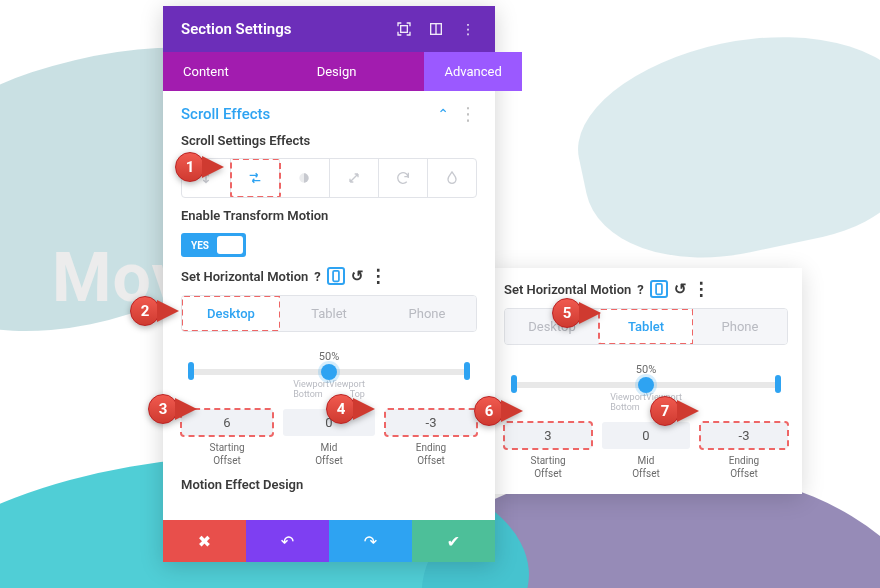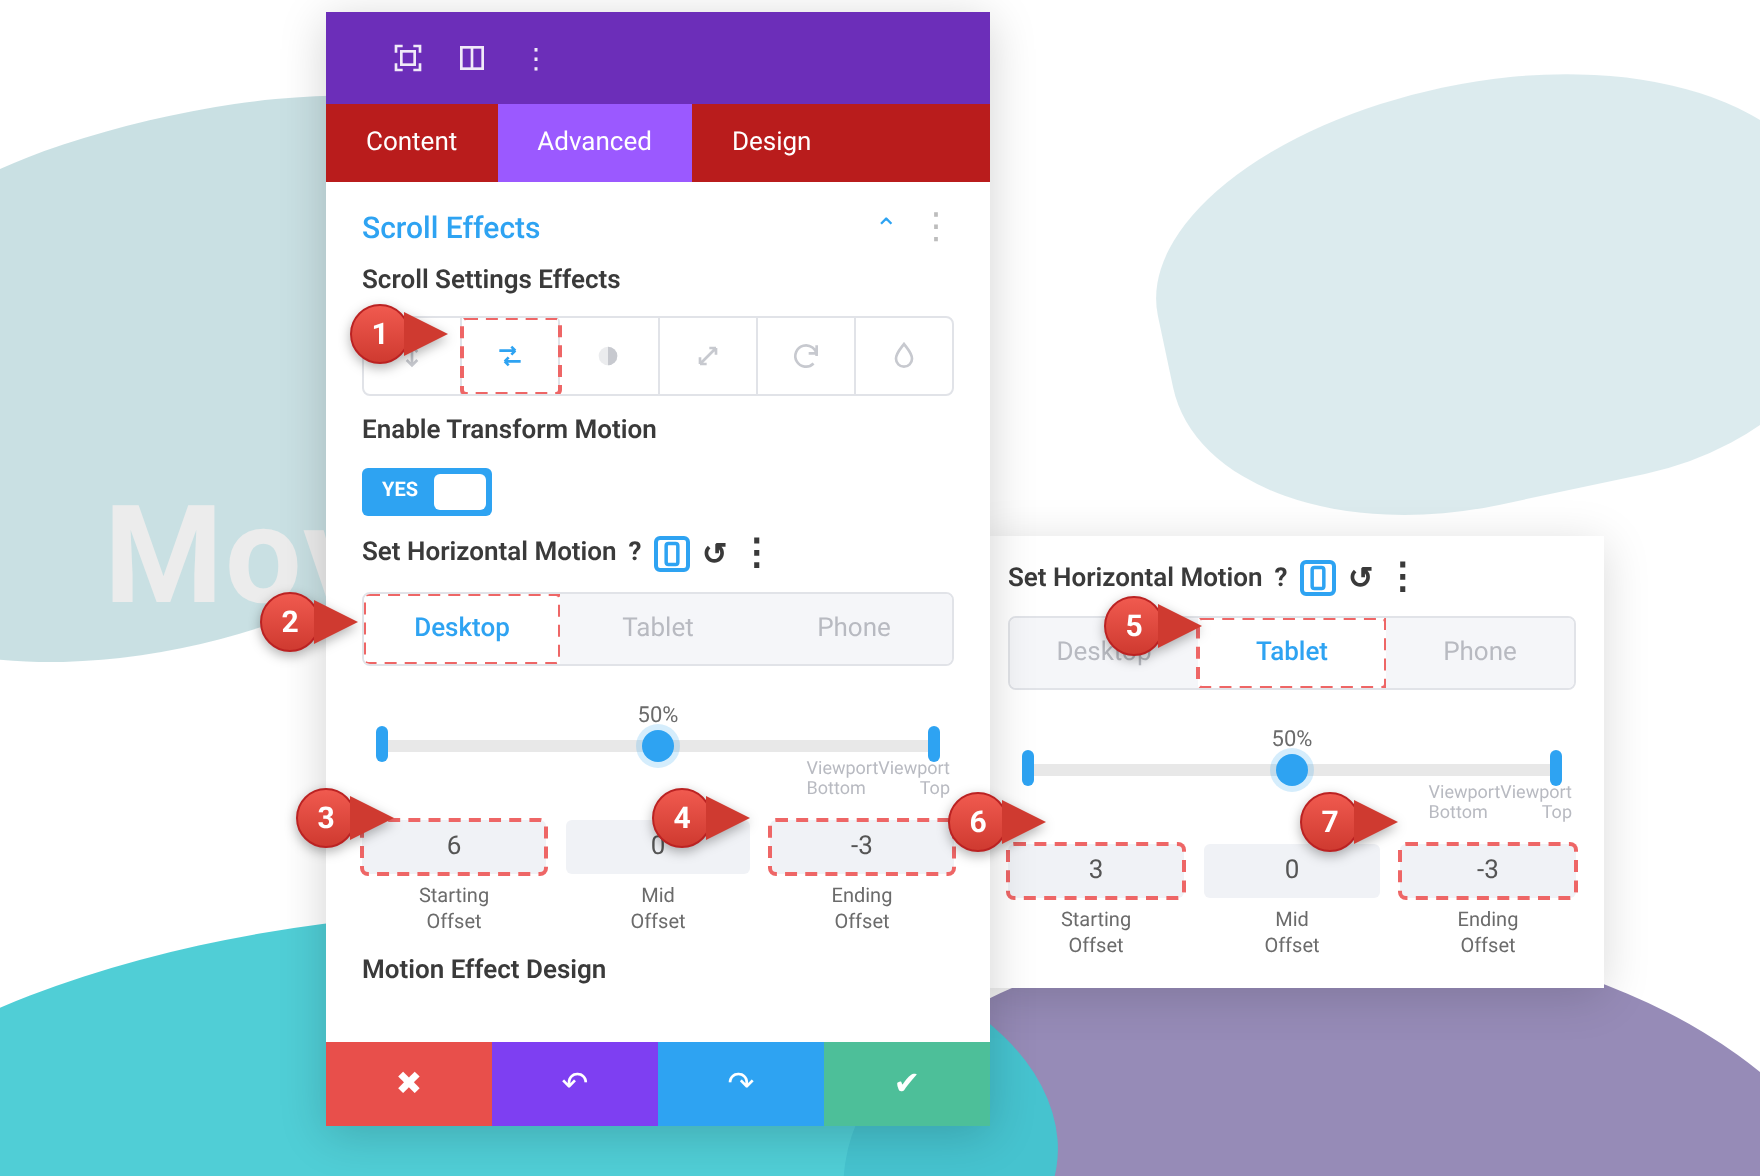--- a/index.html
+++ b/index.html
@@ -11,21 +11,21 @@
   .wave3 { position:absolute; width:650px; height:280px; left:-120px; bottom:-150px; background:#3dc9d1; border-radius:50% 45% 55% 40% / 50% 50% 50% 50%; opacity:.9; transform:rotate(-5deg);}
   .wave4 { position:absolute; width:520px; height:300px; right:-60px; bottom:-180px; background:#402b7b; border-radius:55% 45% 50% 50% / 50% 50% 50% 50%; opacity:.55; transform:rotate(8deg);}
   .big-text { position:absolute; left:52px; top:238px; color:#ececec; font-size:68px; font-weight:700; letter-spacing:1px; }
   
   
   .panel { position:absolute; left:163px; top:6px; width:332px; background:#fff; box-shadow:0 4px 22px rgba(0,0,0,.18); z-index:10; }
   .panel-header { background:#6c2eb9; color:#fff; display:flex; align-items:center; padding:14px 18px; }
   .panel-header .title { font-size:15px; font-weight:600; flex:1; }
   .panel-header .hicon { width:18px; height:18px; margin-left:14px; cursor:pointer; display:flex; align-items:center; justify-content:center; font-size:14px; opacity:.9; }
   
-  .tabs { background:#b91c1c; display:flex; }
+  .tabs { background:#a21caf; display:flex;gap:48px; }
   .tabs .tab { flex:0 0 auto; padding:12px 20px; font-size:13px; color:#fff; cursor:pointer; }
   .tabs .tab.active { background:#9b59ff; }
   
   .panel-body { padding:14px 18px 4px; background:#fff; }
   .group-hdr { display:flex; align-items:center; margin-bottom:0; }
   .group-hdr .gtitle { color:#2ea3f2; font-size:15px; font-weight:500; flex:1; }
   .group-hdr .chev { color:#2ea3f2; font-size:14px; cursor:pointer; }
   .group-hdr .dots { color:#bdbdbd; font-size:18px; margin-left:10px; cursor:pointer; line-height:0; }
   
   .sub-label { font-size:13px; font-weight:600; color:#3a3a3a; margin:10px 0 10px; }
@@ -47,21 +47,21 @@
   .device-tabs { display:flex; border:1px solid #e1e3e8; border-radius:4px; overflow:hidden; margin-top:10px; }
   .device-tabs .dtab { flex:1; text-align:center; padding:10px 0; font-size:13px; color:#b8bac1; cursor:pointer; background:#f5f6f9; }
   .device-tabs .dtab.active { color:#2ea3f2; background:#fff; font-weight:500; }
   
   .slider-area { margin:18px 0 6px; position:relative; }
   .slider-pct { text-align:center; font-size:11px; color:#6b6b6b; margin-bottom:6px; }
   .slider-track { height:6px; background:#e8e8e8; border-radius:3px; position:relative; margin:0 10px; }
   .slider-track .end { position:absolute; top:-7px; width:6px; height:18px; background:#2ea3f2; border-radius:3px; }
   .slider-track .end.l { left:-3px;} .slider-track .end.r { right:-3px;}
   .slider-track .center-dot { position:absolute; top:50%; left:50%; width:16px; height:16px; background:#2ea3f2; border-radius:50%; transform:translate(-50%,-50%); box-shadow:0 0 0 3px rgba(46,163,242,.2); }
-  .vp-labels { display:flex; justify-content:flex-end; font-size:9px; color:#b8bac1; margin:4px 2px 0; }
+  .vp-labels { display:flex; justify-content:center; font-size:9px; color:#b8bac1; margin:4px 2px 0; }
   
   .offset-row { display:flex; justify-content:space-between; margin-top:10px; gap:10px; }
   .offset { text-align:center; flex:1; }
   .offset .val { background:#f0f2f6; padding:6px 0; font-size:13px; color:#555; border-radius:3px; }
   .offset .cap { font-size:10px; color:#6b6b6b; margin-top:5px; line-height:1.3; }
   
   .trigger-select { background:#f0f2f6; border-radius:3px; padding:10px 12px; font-size:13px; color:#555; display:flex; align-items:center; justify-content:space-between; cursor:pointer; }
   .trigger-select .arr { color:#9a9a9a; font-size:10px; line-height:.8; }
   
   .panel-footer { display:flex; }
@@ -85,39 +85,40 @@
 <body>
 
 <div class="wave2"></div>
 <div class="wave1"></div>
 <div class="wave4"></div>
 <div class="wave3"></div>
 <div class="big-text">Mov</div>
 
 <div class="panel">
   <div class="panel-header">
+    <div class="title">Section Settings</div>
     <div class="hicon">
       <svg viewBox="0 0 24 24" fill="none" stroke="currentColor" stroke-width="2">
           <rect x="7" y="7" width="10" height="10"></rect>
           <path d="M3 8V3h5M21 8V3h-5M3 16v5h5M21 16v5h-5"></path>
         </svg>
     </div>
     <div class="hicon">
       <svg viewBox="0 0 24 24" fill="none" stroke="currentColor" stroke-width="2">
           <rect x="4" y="4" width="16" height="16"></rect>
           <line x1="12" y1="4" x2="12" y2="20"></line>
         </svg>
     </div>
     <div class="hicon">⋮</div>
   </div>
 
   <div class="tabs">
     <div class="tab">Content</div>
+    <div class="tab">Design</div>
     <div class="tab active">Advanced</div>
-    <div class="tab">Design</div>
   </div>
 
   <div class="panel-body">
     <div class="group-hdr">
       <div class="gtitle">Scroll Effects</div>
       <div class="chev">⌃</div>
       <div class="dots">⋮</div>
     </div>
     
     <div class="sub-label">Scroll Settings Effects</div>

